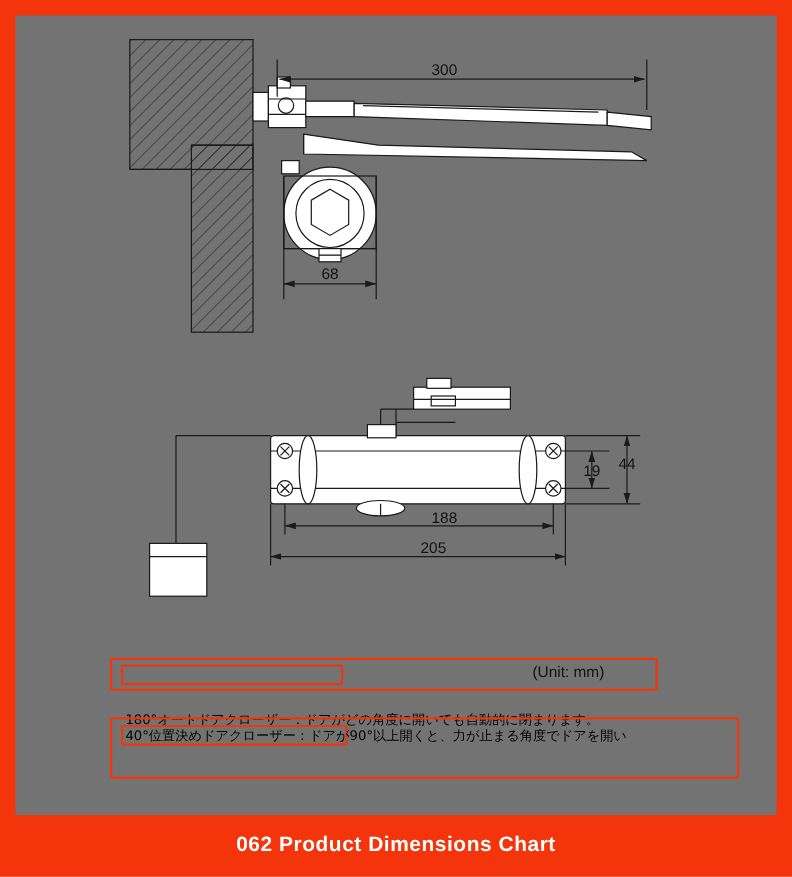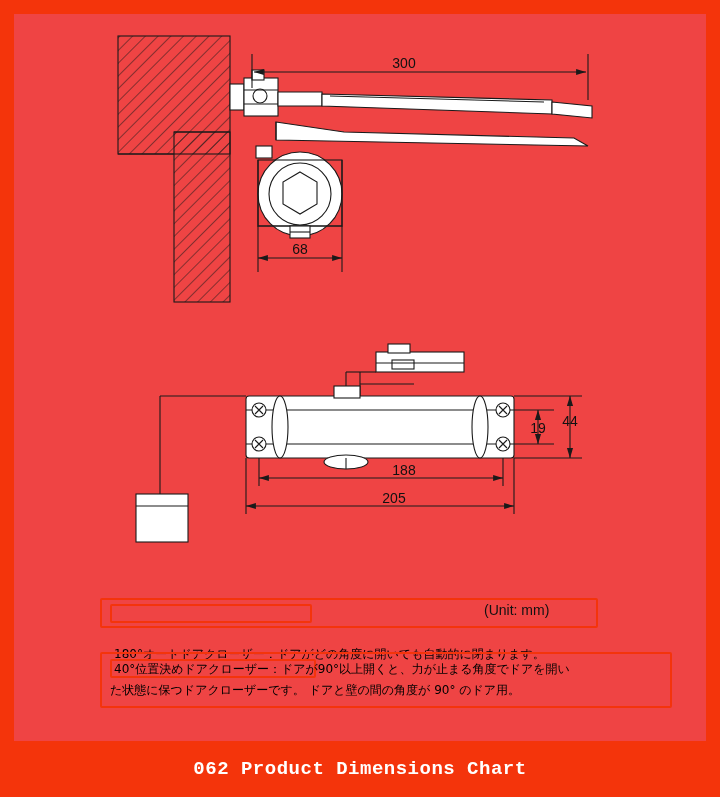--- a/index.html
+++ b/index.html
@@ -18,36 +18,36 @@
     height: 797px;
     background: #f4340b;
     box-sizing: border-box;
   }
   .white-panel {
     position: absolute;
     left: 14px;
     top: 14px;
     width: 692px;
     height: 727px;
-    background: #ef4444;
+    background: #737373;
   }
   .footer-bar {
     position: absolute;
     left: 0;
     bottom: 0;
     width: 720px;
     height: 56px;
     background: #f4340b;
     display: flex;
     align-items: center;
     justify-content: center;
   }
   .footer-title {
     color: #ffffff;
-    font-family: Liberation Mono, monospace;
+    font-family: Liberation Sans, sans-serif;
     font-weight: bold;
     font-size: 19px;
     letter-spacing: 0.5px;
   }
   .drawing {
     position: absolute;
     left: 0;
     top: 0;
     width: 692px;
     height: 727px;
@@ -264,21 +264,20 @@
     <div class="note-inner-box term1-box"></div>
     <div class="note-text nt1">
       <span>180°オートドアクローザー：</span><span>ドアがどの角度に開いても自動的に閉まります。</span>
     </div>
 
     <div class="note-outline note2-outline"></div>
     <div class="note-inner-box term2-box"></div>
     <div class="note-text nt2">
       <span>40°位置決めドアクローザー：</span><span>ドアが90°以上開くと、力が止まる角度でドアを開い</span>
     </div>
-    <div class="note-text nt2b">た状態に保つドアクローザーです。 ドアと壁の間の角度が 90° のドア用。</div>
 
   </div>
 
   <div class="footer-bar">
     <div class="footer-title">062 Product Dimensions Chart</div>
   </div>
 
 </div>
 
 </body></html>

